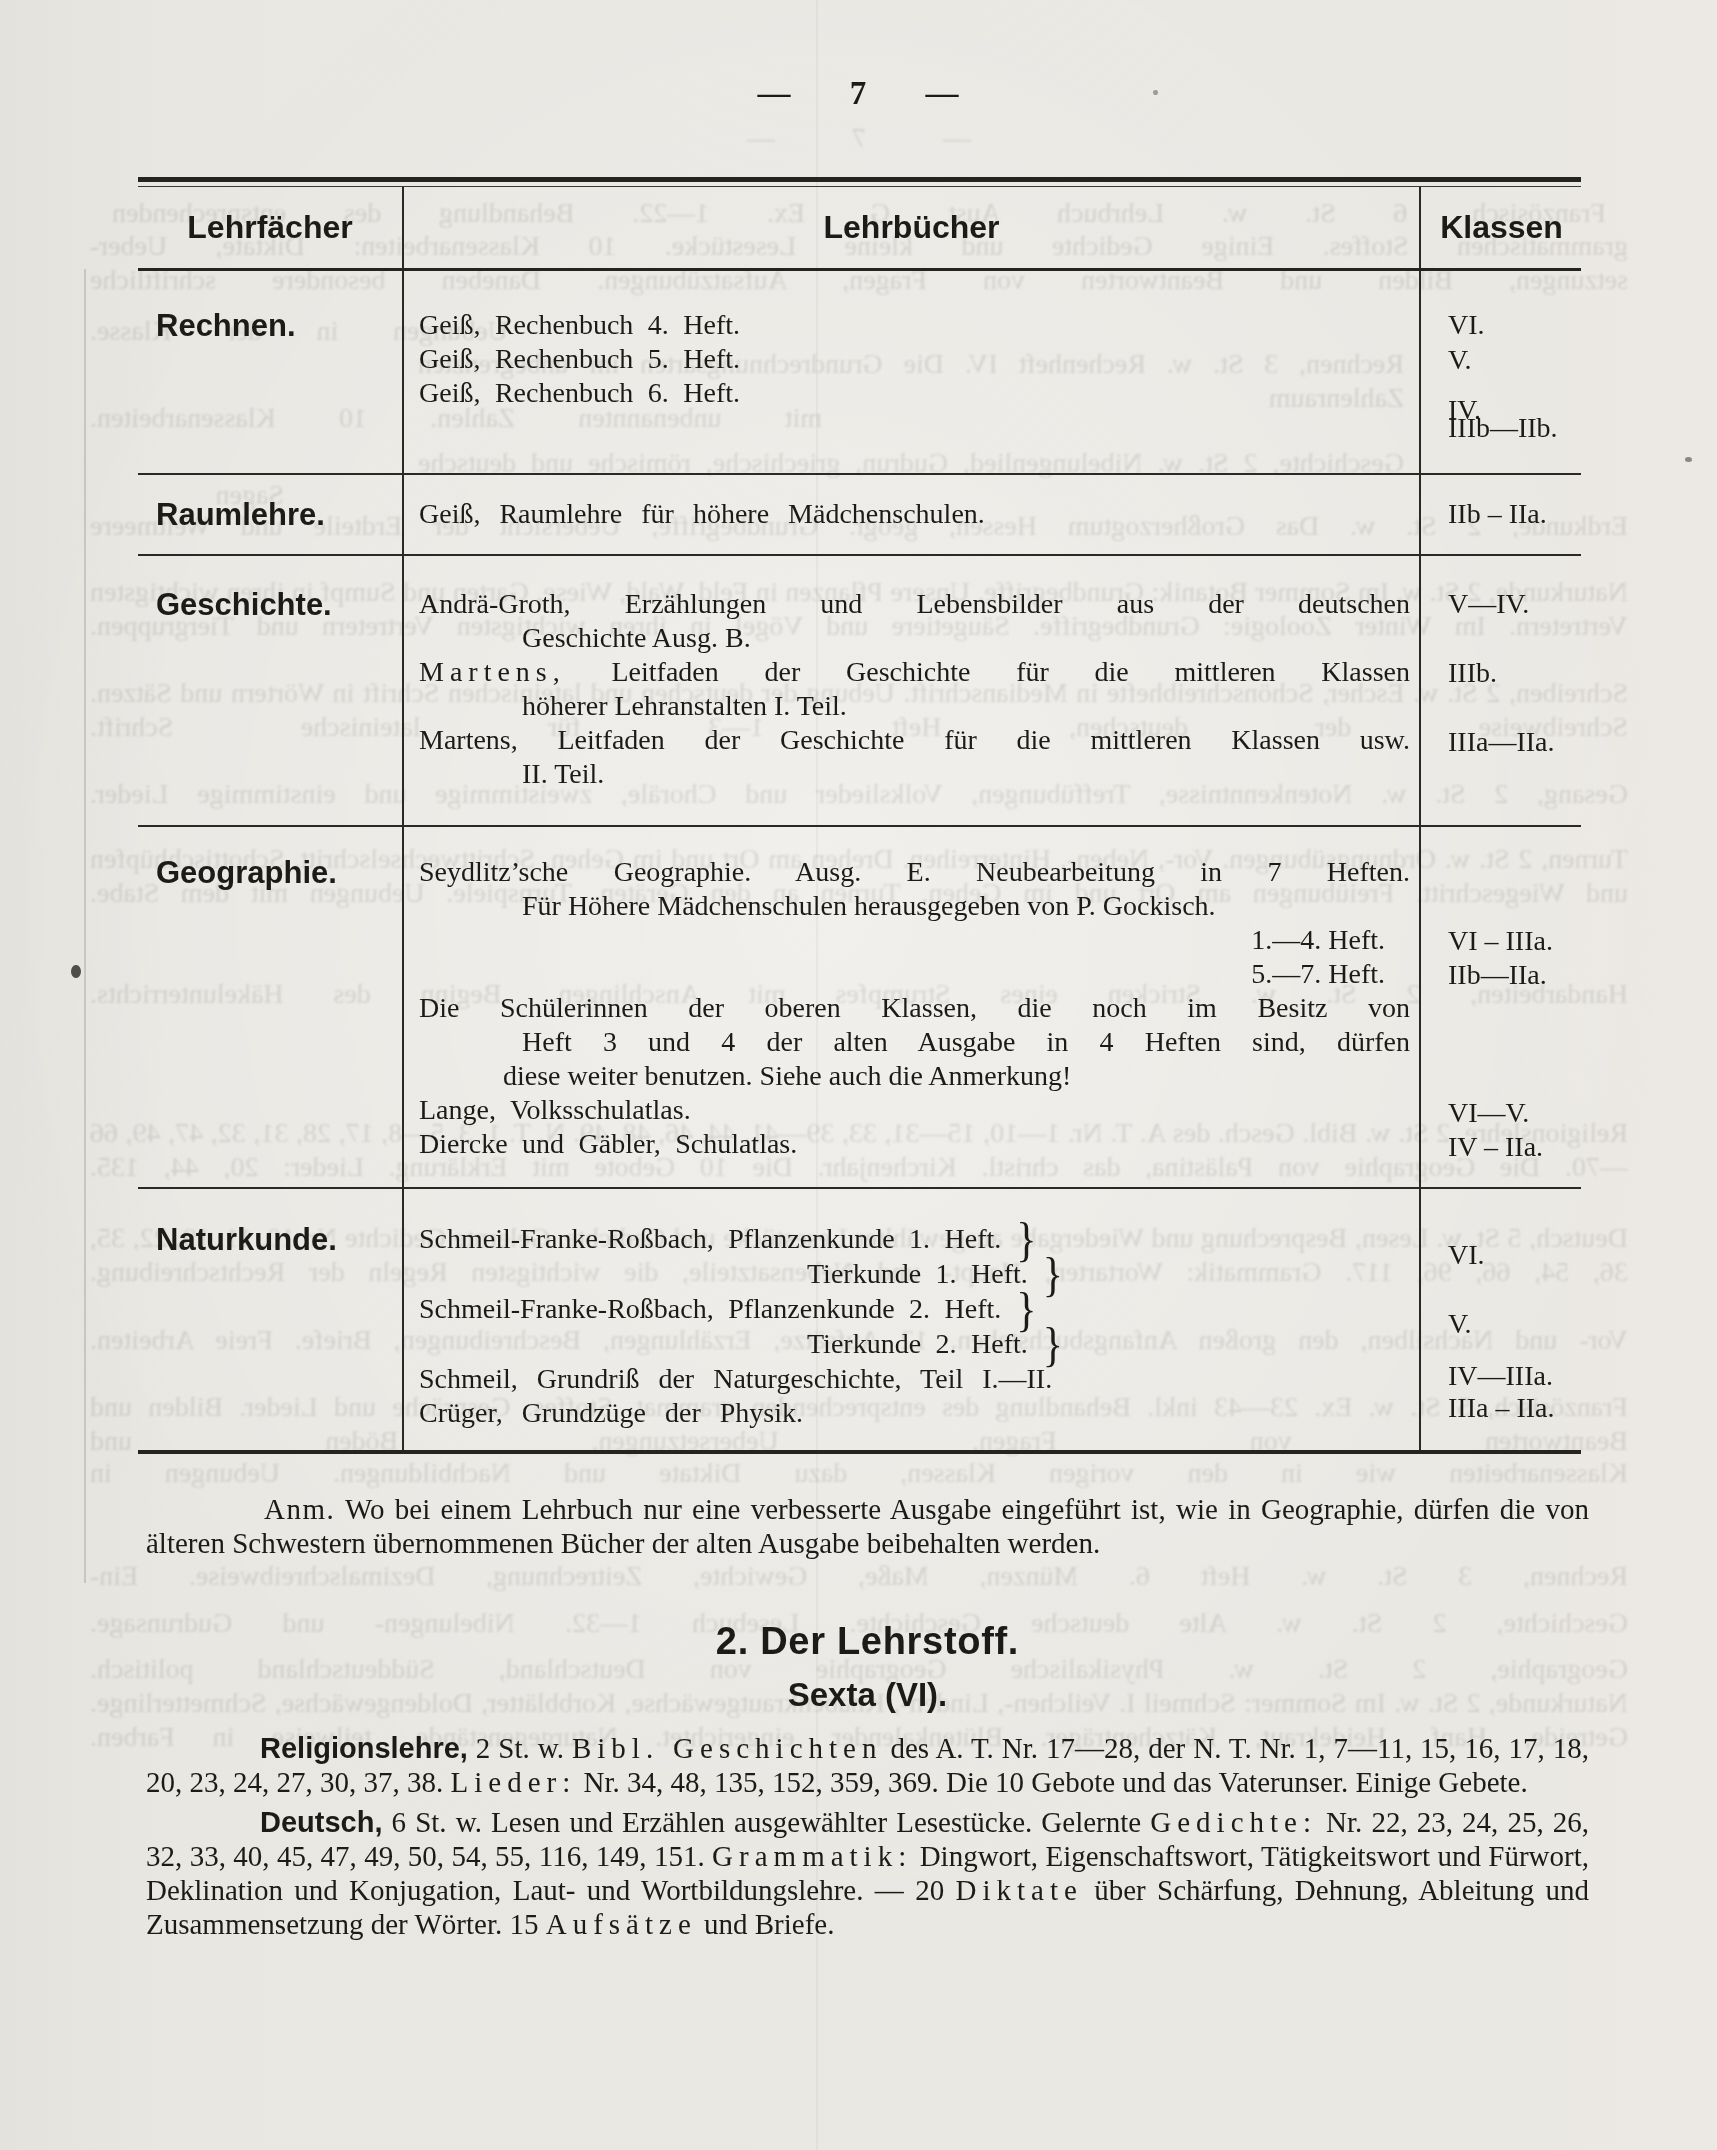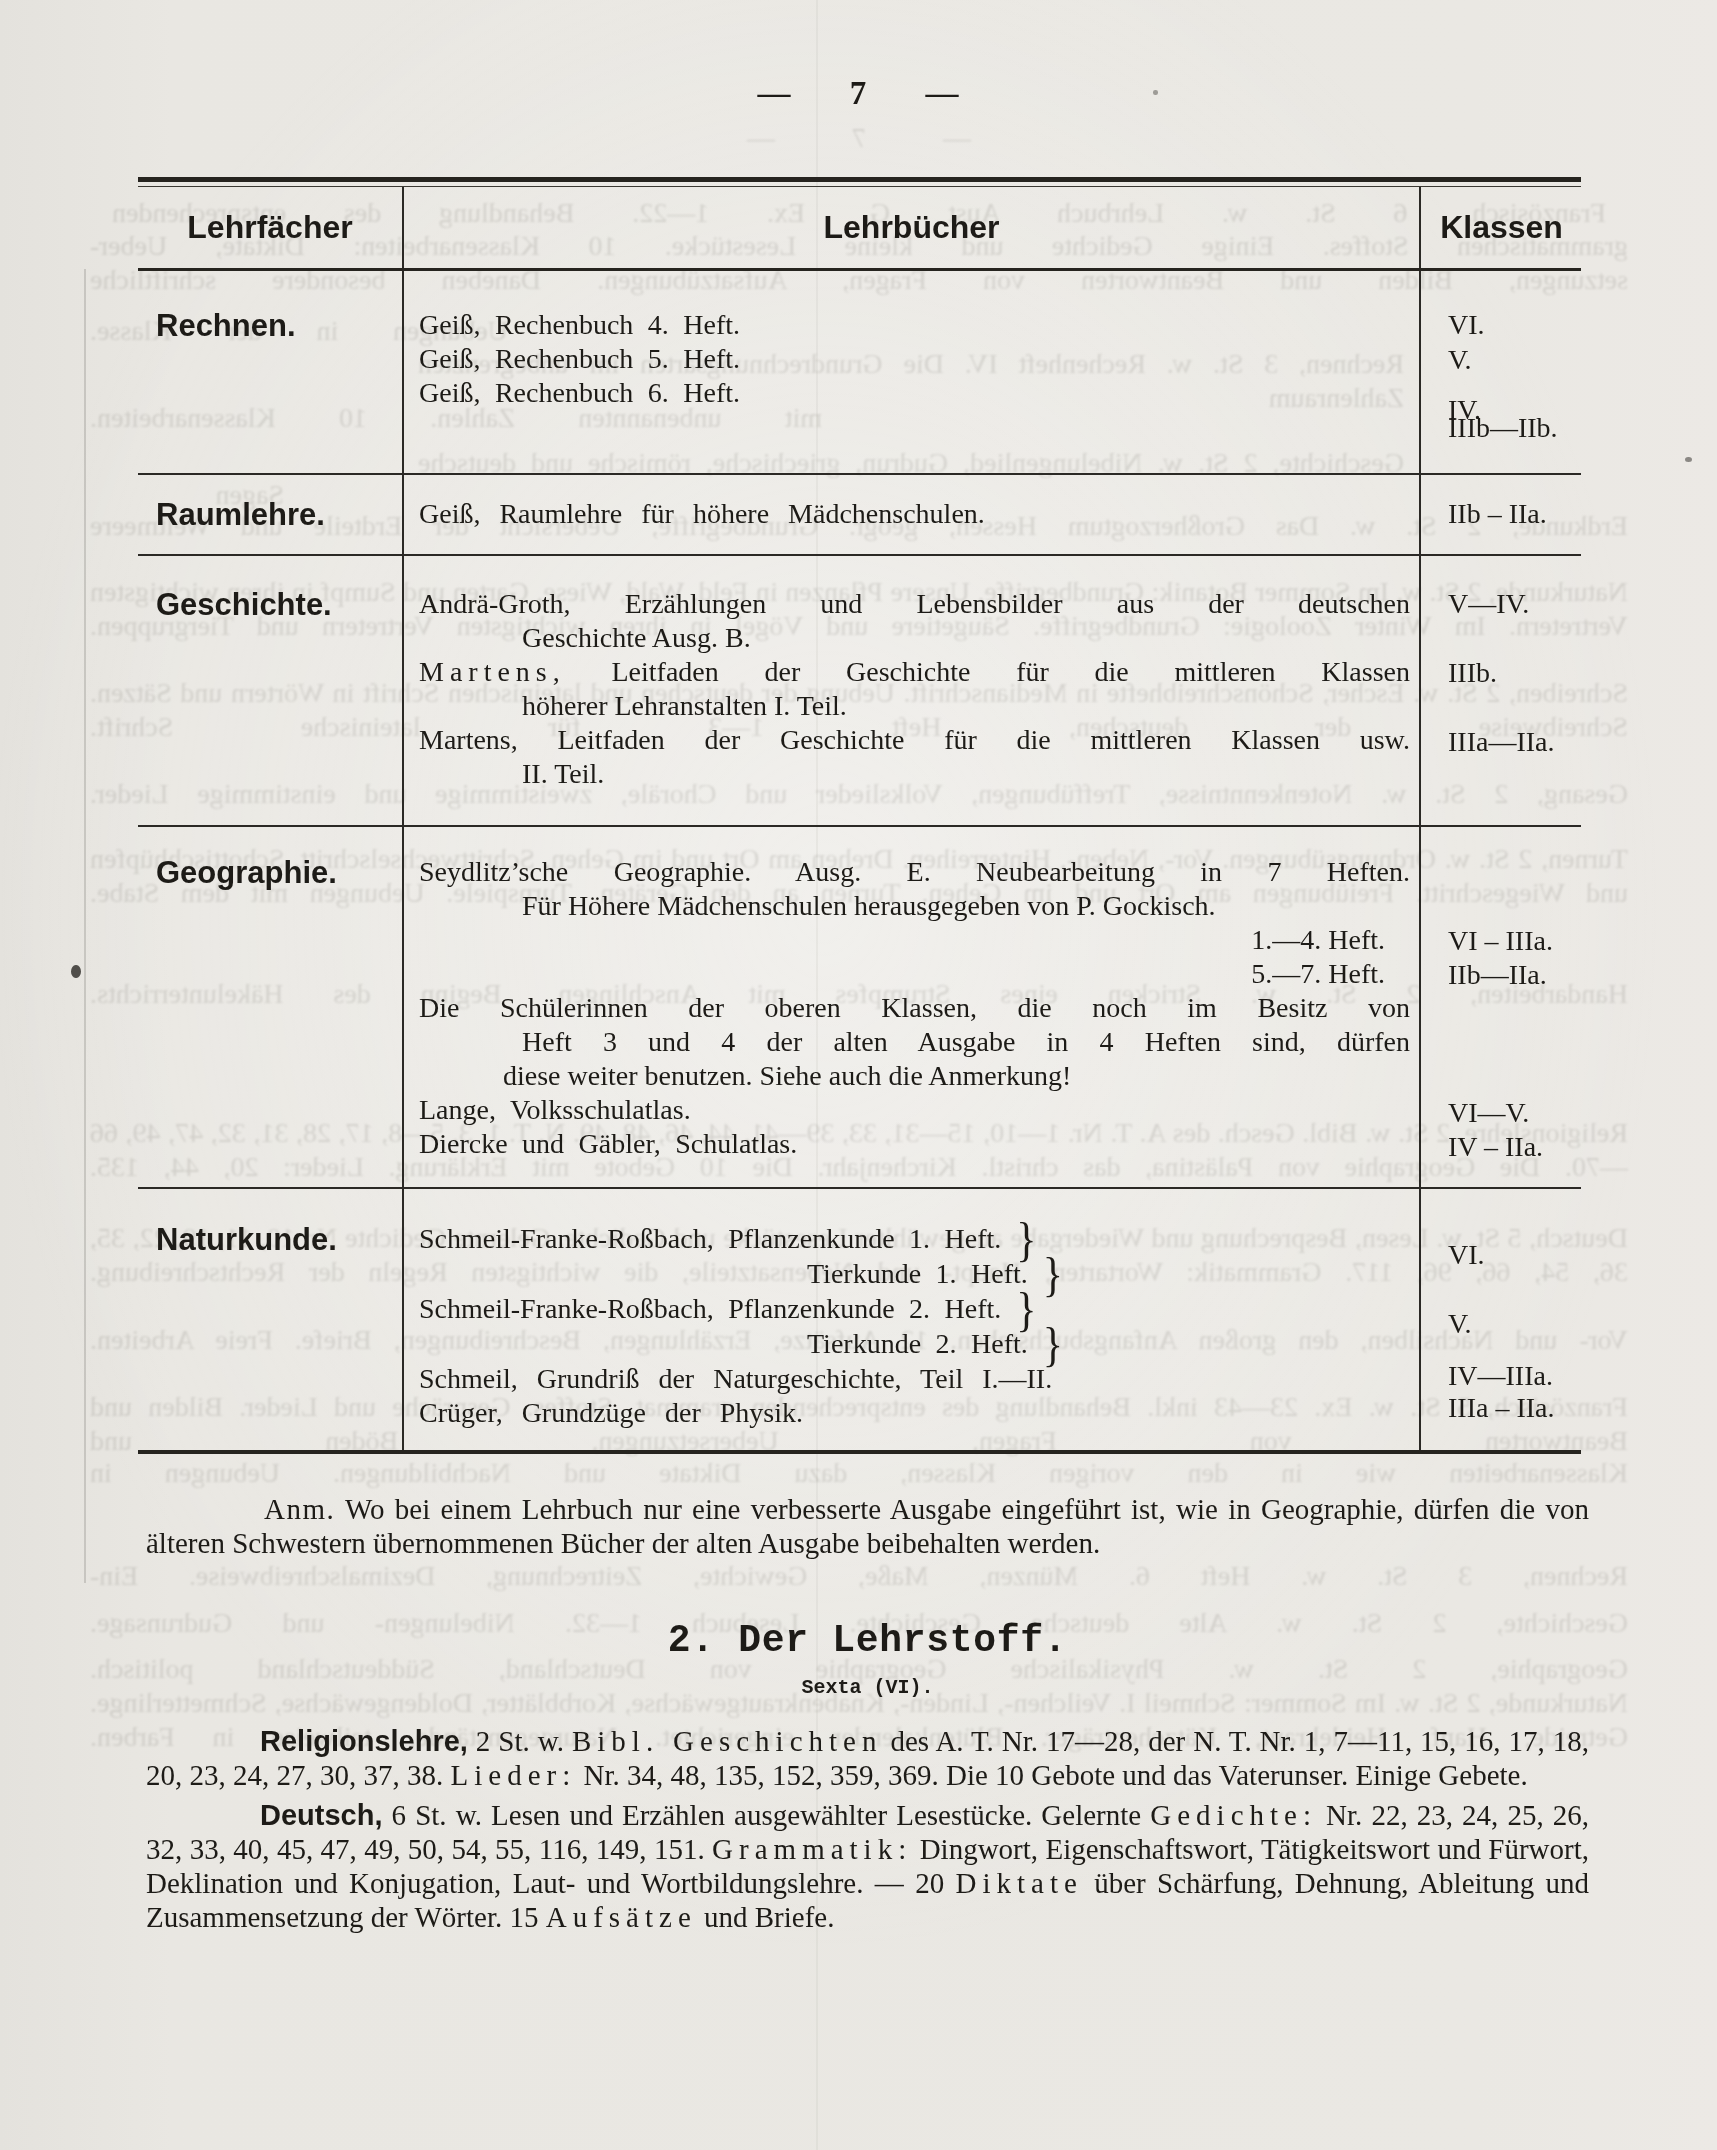--- a/index.html
+++ b/index.html
@@ -96,23 +96,23 @@
   .k-s3-0{top:31px}.k-s3-1{top:100px}.k-s3-2{top:169px}
   .k-s4-0{top:97px}.k-s4-1{top:131px}.k-s4-2{top:269px}.k-s4-3{top:303px}
   .k-s5-0{top:49px}.k-s5-1{top:118px}.k-s5-2{top:170px}.k-s5-3{top:202px}
   .sp-word{letter-spacing:6px;}
   .brace{display:inline-block;font-size:42px;font-weight:400;vertical-align:-6px;margin-left:15px;transform:scaleY(1.15);}
   
   .bottom-text{position:absolute;left:146px;top:1492px;width:1443px;font-size:29px;line-height:34px;}
   .bottom-text p{margin:0;text-align:justify;}
   .anm{text-indent:118px;}
   .anm .anm-label{letter-spacing:1.5px;}
-  .heading{text-align:center;font-family:Liberation Mono, monospace;font-weight:700;}
+  .heading{text-align:center;font-family:Liberation Sans, sans-serif;font-weight:700;}
   .h-title{margin-top:64px;font-size:38px;letter-spacing:0.7px;}
-  .h-sub{margin-top:13px;font-size:20px;}
+  .h-sub{margin-top:20px;font-size:33px;}
   .para{text-indent:114px;}
   .para.first{margin-top:19.4px;}
   .para + .para{margin-top:5.2px;}
   .lead{font-family:"Liberation Sans","DejaVu Sans",sans-serif;font-weight:700;font-size:29px;}
 </style>
 </head>
 <body>
 
 <div>
   <div class="ghost gl-g0">Französisch, 6 St. w. Lehrbuch Aust G. Ex. 1—22. Behandlung des entsprechenden</div>

